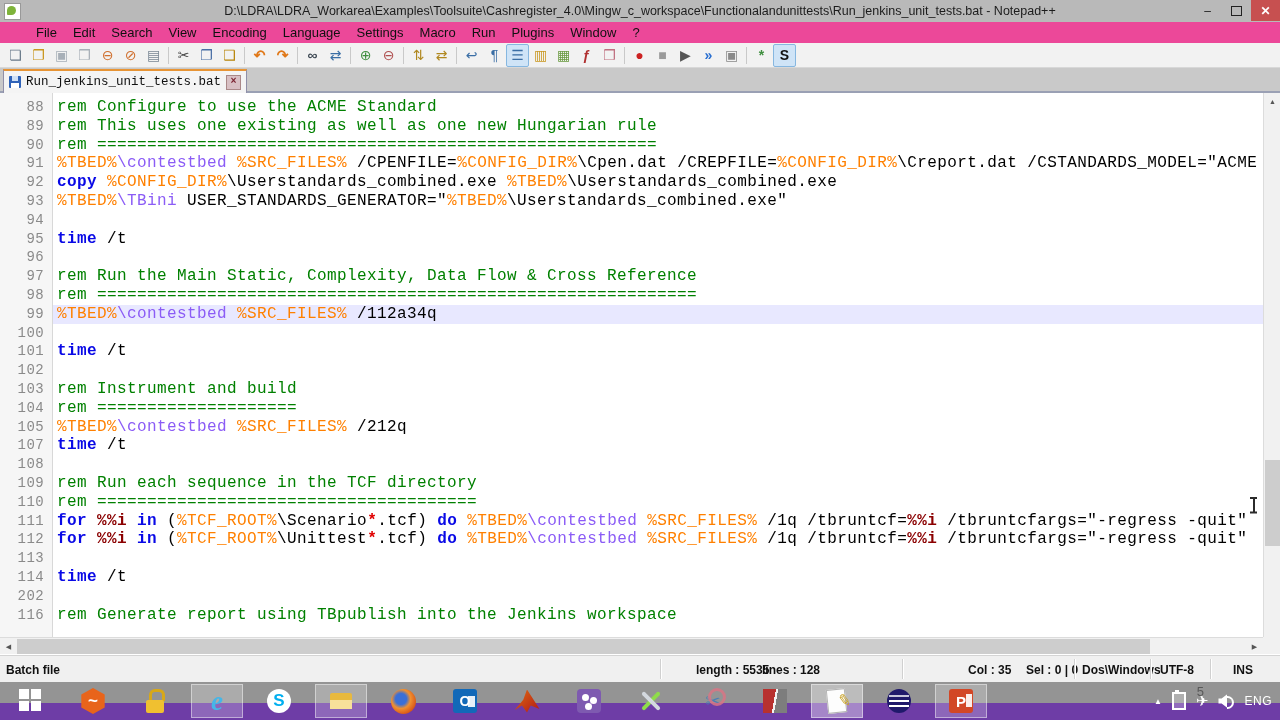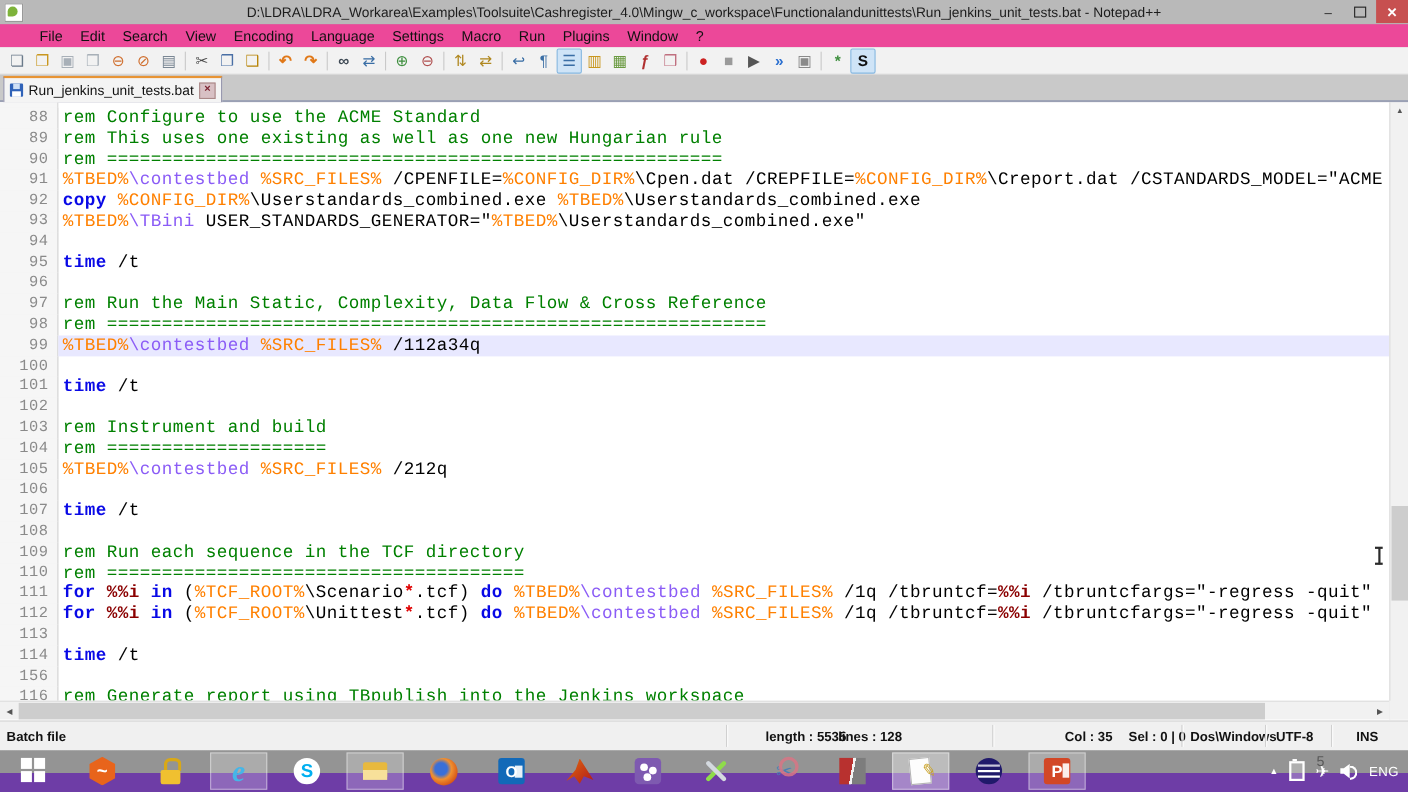--- a/index.html
+++ b/index.html
@@ -20,21 +20,21 @@
            display:flex;align-items:center;font-size:13px;color:#111;border-bottom:1px solid #e2e2e2;padding-left:28px;}
   .mitem{padding:0 8px;}
   .menu-x{position:absolute;right:8px;font-size:12px;color:#222;}
   
   .toolbar{position:absolute;left:0;top:43px;width:1280px;height:25px;background:#f2f2f2;
            display:flex;align-items:center;padding-left:4px;border-bottom:1px solid #d8d8d8;box-sizing:border-box;}
   .tbtn{width:21px;height:21px;display:flex;align-items:center;justify-content:center;font-size:14px;border:1px solid transparent;border-radius:2px;}
   .tbtn.pressed{background:#cfe4f7;border-color:#86b7e0;}
   .tsep{width:1px;height:17px;background:#c9c9c9;margin:0 3px;}
   
-  .tabbar{position:absolute;left:0;top:68px;width:1280px;height:25px;background:#c9c9c9;border-bottom:2px solid #9aa0b4;box-sizing:border-box;}
+  .tabbar{position:absolute;left:0;top:68px;width:1280px;height:25px;background:#c9c9c9;border-bottom:2px solid #9aa0b4;box-sizing:border-box;font-family:Liberation Mono, monospace;}
   .tab{position:absolute;left:3px;top:1px;height:22px;background:#f4f4f4;border:1px solid #8f8fa8;border-top:2px solid #e79435;
        display:flex;align-items:center;padding:0 5px;font-size:12.5px;color:#111;gap:5px;}
   .floppy{width:12px;height:12px;background:#2f62b8;position:relative;border-radius:1px;}
   .floppy::before{content:"";position:absolute;left:3px;top:0;width:6px;height:5px;background:#cfe0f5;}
   .floppy::after{content:"";position:absolute;left:2px;bottom:0;width:8px;height:5px;background:#fff;}
   .tabclose{width:13px;height:13px;display:flex;align-items:center;justify-content:center;
             background:#d8c0c4;border:1px solid #a88;color:#7b2230;font-size:10px;font-weight:bold;line-height:1;}
   
   .editor{position:absolute;left:0;top:93px;width:1263px;height:544px;background:#fff;overflow:hidden;}
   .gutterbg{position:absolute;left:0;top:0;width:52px;height:544px;background:#f6f6f6;border-right:1px solid #d8d8d8;}
@@ -271,30 +271,29 @@
       <div class="eline"><span class="gut">96</span><span class="code"></span></div>
       <div class="eline"><span class="gut">97</span><span class="code"><span class="cmt">rem Run the Main Static, Complexity, Data Flow &amp; Cross Reference</span></span></div>
       <div class="eline"><span class="gut">98</span><span class="code"><span class="cmt">rem ============================================================</span></span></div>
       <div class="eline cur"><span class="gut">99</span><span class="code"><span class="var">%TBED%</span><span class="cmd">\contestbed</span><span class="pl"> </span><span class="var">%SRC_FILES%</span><span class="pl"> /112a34q</span></span></div>
       <div class="eline"><span class="gut">100</span><span class="code"></span></div>
       <div class="eline"><span class="gut">101</span><span class="code"><span class="kw">time</span><span class="pl"> /t</span></span></div>
       <div class="eline"><span class="gut">102</span><span class="code"></span></div>
       <div class="eline"><span class="gut">103</span><span class="code"><span class="cmt">rem Instrument and build</span></span></div>
       <div class="eline"><span class="gut">104</span><span class="code"><span class="cmt">rem ====================</span></span></div>
       <div class="eline"><span class="gut">105</span><span class="code"><span class="var">%TBED%</span><span class="cmd">\contestbed</span><span class="pl"> </span><span class="var">%SRC_FILES%</span><span class="pl"> /212q</span></span></div>
-      <div class="eline"><span class="gut">106</span><span class="code"></span></div>
       <div class="eline"><span class="gut">107</span><span class="code"><span class="kw">time</span><span class="pl"> /t</span></span></div>
       <div class="eline"><span class="gut">108</span><span class="code"></span></div>
       <div class="eline"><span class="gut">109</span><span class="code"><span class="cmt">rem Run each sequence in the TCF directory</span></span></div>
       <div class="eline"><span class="gut">110</span><span class="code"><span class="cmt">rem ======================================</span></span></div>
       <div class="eline"><span class="gut">111</span><span class="code"><span class="kw">for</span><span class="pl"> </span><span class="lv">%%i</span><span class="pl"> </span><span class="kw">in</span><span class="pl"> (</span><span class="var">%TCF_ROOT%</span><span class="pl">\Scenario</span><span class="st">*</span><span class="pl">.tcf) </span><span class="kw">do</span><span class="pl"> </span><span class="var">%TBED%</span><span class="cmd">\contestbed</span><span class="pl"> </span><span class="var">%SRC_FILES%</span><span class="pl"> /1q /tbruntcf=</span><span class="lv">%%i</span><span class="pl"> /tbruntcfargs="-regress -quit"</span></span></div>
       <div class="eline"><span class="gut">112</span><span class="code"><span class="kw">for</span><span class="pl"> </span><span class="lv">%%i</span><span class="pl"> </span><span class="kw">in</span><span class="pl"> (</span><span class="var">%TCF_ROOT%</span><span class="pl">\Unittest</span><span class="st">*</span><span class="pl">.tcf) </span><span class="kw">do</span><span class="pl"> </span><span class="var">%TBED%</span><span class="cmd">\contestbed</span><span class="pl"> </span><span class="var">%SRC_FILES%</span><span class="pl"> /1q /tbruntcf=</span><span class="lv">%%i</span><span class="pl"> /tbruntcfargs="-regress -quit"</span></span></div>
       <div class="eline"><span class="gut">113</span><span class="code"></span></div>
       <div class="eline"><span class="gut">114</span><span class="code"><span class="kw">time</span><span class="pl"> /t</span></span></div>
-      <div class="eline"><span class="gut">156</span><span class="code"></span></div>
+      <div class="eline"><span class="gut">202</span><span class="code"></span></div>
       <div class="eline"><span class="gut">116</span><span class="code"><span class="cmt">rem Generate report using TBpublish into the Jenkins workspace</span></span></div>
     </div>
 </div>
 
 <div class="vscroll">
   <div class="sbtn" style="top:0;left:0;">▲</div>
   <div class="vthumb"></div>
   <div class="sbtn" style="bottom:0;left:0;">▼</div>
 </div>
 <div class="hscroll">

